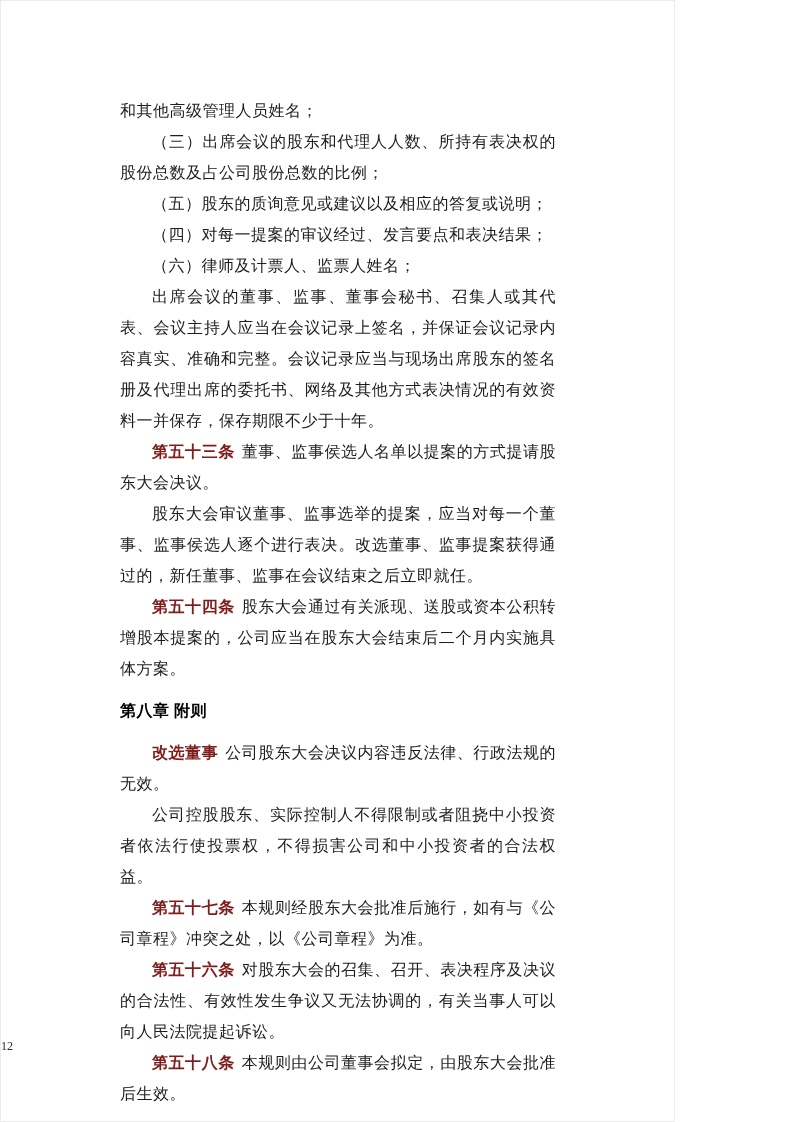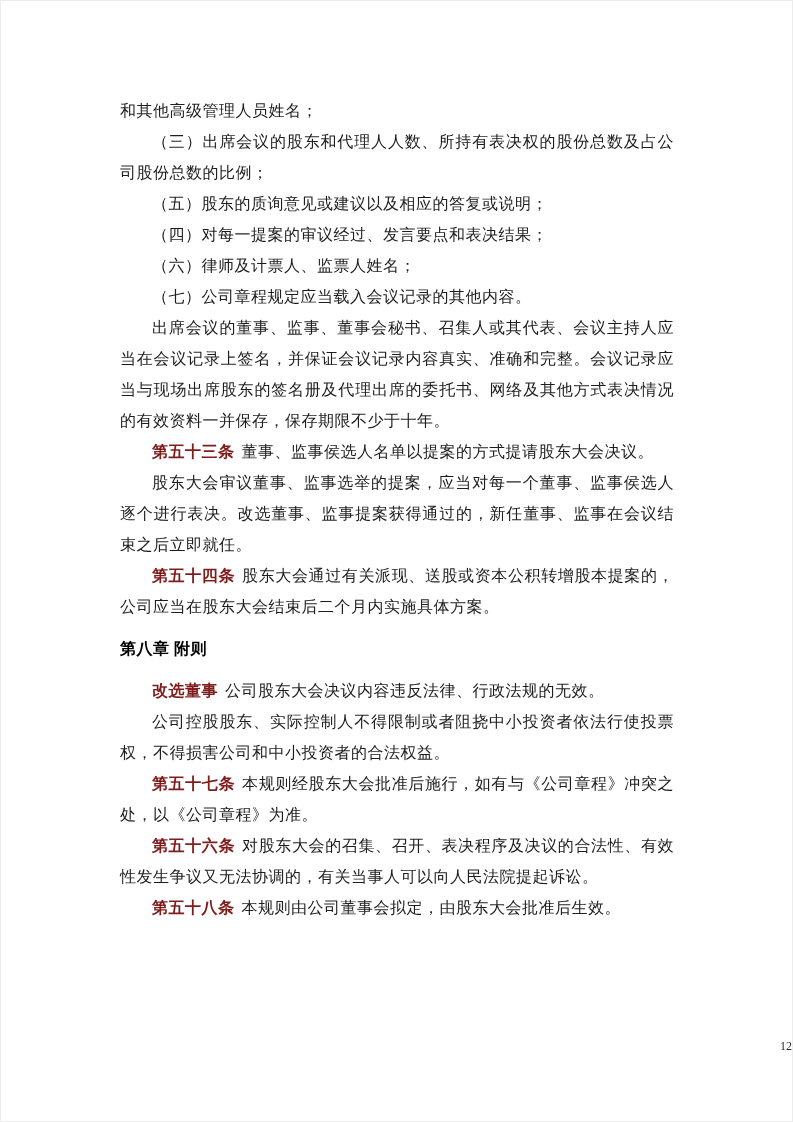--- a/index.html
+++ b/index.html
@@ -2,21 +2,21 @@
 <html><head>
 <meta charset="utf-8">
 <style>
   html, body {
     margin: 0;
     padding: 0;
     background: #ffffff;
   }
   .page {
     position: relative;
-    width: 793px;
+    width: 675px;
     height: 1122px;
     background: #ffffff;
     box-sizing: border-box;
     border: 1px solid #ececec;
     font-family: "Liberation Serif", "DejaVu Serif", serif;
     color: #1d1d1d;
     overflow: hidden;
   }
   .content {
     position: absolute;
@@ -47,21 +47,21 @@
     font-weight: bold;
     color: #000000;
     text-align: center;
     letter-spacing: 1px;
   }
   .page-footer {
     position: absolute;
     left: 0;
     right: 0;
     top: 1037px;
-    text-align: right;
+    text-align: left;
     font-size: 12px;
     line-height: 16px;
     color: #2a2a2a;
   }
 </style>
 </head>
 <body>
 
 <div class="page">
   <div class="content">
@@ -69,21 +69,20 @@
     <p>和其他高级管理人员姓名；</p>
 
     <p class="indent">（三）出席会议的股东和代理人人数、所持有表决权的股份总数及占公司股份总数的比例；</p>
 
     <p class="indent">（五）股东的质询意见或建议以及相应的答复或说明；</p>
 
     <p class="indent">（四）对每一提案的审议经过、发言要点和表决结果；</p>
 
     <p class="indent">（六）律师及计票人、监票人姓名；</p>
 
-    <p class="indent">（七）公司章程规定应当载入会议记录的其他内容。</p>
 
     <p class="indent">出席会议的董事、监事、董事会秘书、召集人或其代表、会议主持人应当在会议记录上签名，并保证会议记录内容真实、准确和完整。会议记录应当与现场出席股东的签名册及代理出席的委托书、网络及其他方式表决情况的有效资料一并保存，保存期限不少于十年。</p>
 
     <p class="indent"><b class="art">第五十三条</b><span>董事、监事侯选人名单以提案的方式提请股东大会决议。</span></p>
 
     <p class="indent">股东大会审议董事、监事选举的提案，应当对每一个董事、监事侯选人逐个进行表决。改选董事、监事提案获得通过的，新任董事、监事在会议结束之后立即就任。</p>
 
     <p class="indent"><b class="art">第五十四条</b><span>股东大会通过有关派现、送股或资本公积转增股本提案的，公司应当在股东大会结束后二个月内实施具体方案。</span></p>
 
     <p class="chapter-heading">第八章 附则</p>

